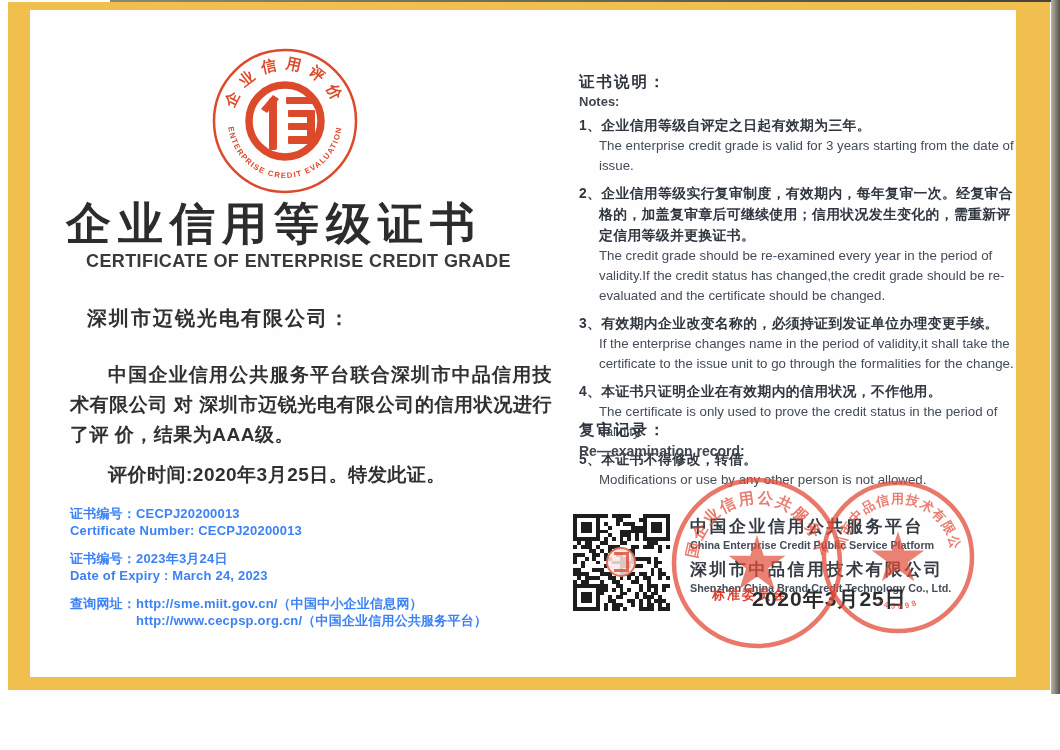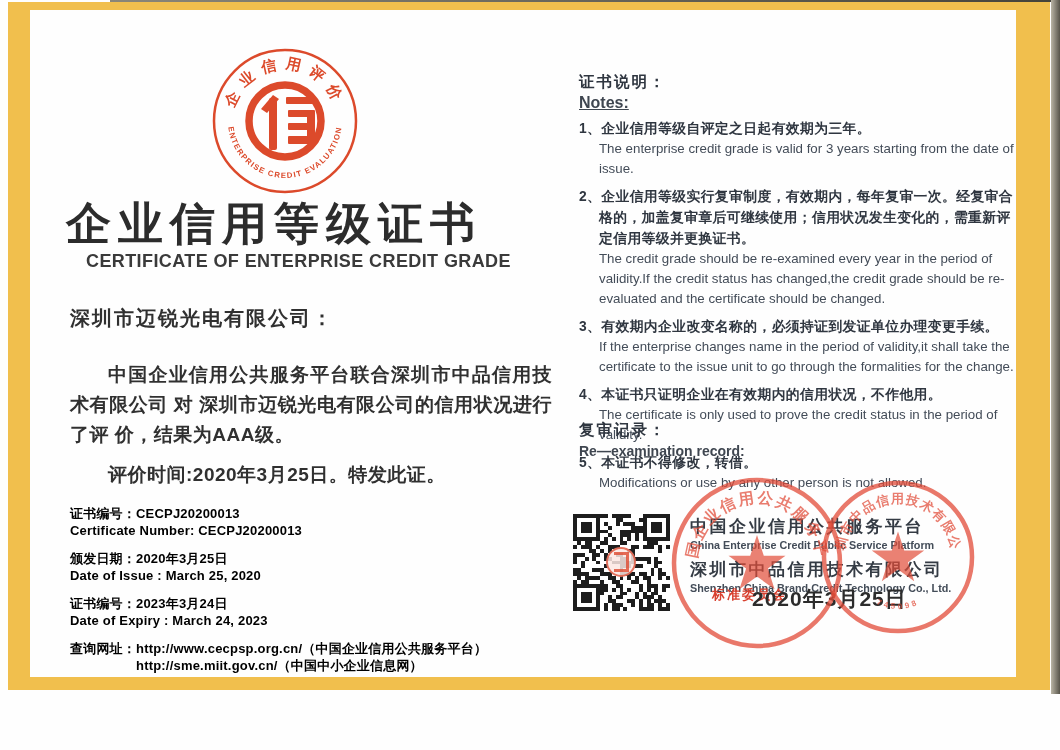--- a/index.html
+++ b/index.html
@@ -20,29 +20,29 @@
   .abs{position:absolute;}
 
   
   .title-zh{font-size:45px;font-weight:bold;letter-spacing:7px;color:#2c2c2c;white-space:nowrap;}
   .title-en{font-size:18px;font-weight:bold;letter-spacing:0.4px;color:#3a3a3a;white-space:nowrap;}
   .addressee{font-size:20px;font-weight:bold;letter-spacing:2px;color:#303030;}
   .para{width:482px;font-size:19px;font-weight:bold;line-height:30px;letter-spacing:0.5px;
         color:#303030;text-indent:2em;text-align:justify;}
   .issue-line{font-size:19px;font-weight:bold;letter-spacing:0.5px;color:#303030;text-indent:2em;}
 
-  .detail{font-size:13px;font-weight:bold;color:#000000;line-height:17px;letter-spacing:0.2px;}
+  .detail{font-size:13px;font-weight:bold;color:#3b82f6;line-height:17px;letter-spacing:0.2px;}
   .detail-group{margin-bottom:11px;}
   .query-row{display:flex;}
   .query-urls div{line-height:17px;}
 
   
   .notes{width:436px;color:#2f3640;}
   .notes-h-zh{font-size:15.5px;font-weight:bold;letter-spacing:2px;color:#2f3640;}
-  .notes-h-en{font-size:16px;font-weight:bold;color:#3f4650;margin-top:1px;margin-bottom:6px;text-decoration:underline;}
+  .notes-h-en{font-size:13px;font-weight:bold;color:#3f4650;margin-top:1px;margin-bottom:6px;}
   .note-item{margin-bottom:7px;padding-left:20px;}
   .note-zh{font-size:13.8px;font-weight:bold;line-height:21px;letter-spacing:0.4px;
            color:#2f3640;text-indent:-20px;}
   .note-en{font-size:13.3px;line-height:20px;color:#434c58;}
 
   .reexam-zh{font-size:15.5px;font-weight:bold;letter-spacing:2px;color:#2f3640;}
   .reexam-en{font-size:14px;font-weight:bold;color:#3f4650;margin-top:2px;}
 
   
   .issuer-zh{font-size:17px;font-weight:bold;letter-spacing:2.5px;color:#343b44;white-space:nowrap;}
@@ -95,44 +95,40 @@
       <textPath href="#logoTop" startOffset="50%" text-anchor="middle">企业信用评价</textPath>
     </text>
     <text font-size="7.8" font-weight="bold" fill="#DC4A2B" letter-spacing="1.2">
       <textPath href="#logoBottom" startOffset="50%" text-anchor="middle">ENTERPRISE CREDIT EVALUATION</textPath>
     </text>
   </svg>
 
   <div class="abs title-zh" style="left:66px;top:194px;">企业信用等级证书</div>
   <div class="abs title-en" style="left:86px;top:251px;">CERTIFICATE OF ENTERPRISE CREDIT GRADE</div>
 
-  <div class="abs addressee" style="left:70px;top:305px;">深圳市迈锐光电有限公司：</div>
+  <div class="abs addressee" style="left:87px;top:305px;">深圳市迈锐光电有限公司：</div>
 
   <div class="abs para" style="left:70px;top:360px;">中国企业信用公共服务平台联合深圳市中品信用技术有限公司 对 深圳市迈锐光电有限公司的信用状况进行了评 价，结果为AAA级。</div>
 
   <div class="abs issue-line" style="left:70px;top:462px;">评价时间:2020年3月25日。特发此证。</div>
 
   <div class="abs" style="left:70px;top:505px;">
     <div class="detail-group">
       <div class="detail">证书编号：CECPJ20200013</div>
       <div class="detail">Certificate Number: CECPJ20200013</div>
     </div>
     <div class="detail-group">
-      <div class="detail">颁发日期：2020年3月25日</div>
-      <div class="detail">Date of Issue : March 25, 2020</div>
-    </div>
-    <div class="detail-group">
       <div class="detail">证书编号：2023年3月24日</div>
       <div class="detail">Date of Expiry : March 24, 2023</div>
     </div>
     <div class="detail query-row">
       <div>查询网址：</div>
       <div class="query-urls">
+        <div>http://sme.miit.gov.cn/（中国中小企业信息网）</div>
         <div>http://www.cecpsp.org.cn/（中国企业信用公共服务平台）</div>
-        <div>http://sme.miit.gov.cn/（中国中小企业信息网）</div>
       </div>
     </div>
   </div>
 
   <div class="abs notes" style="left:579px;top:72px;">
     <div class="notes-h-zh">证书说明：</div>
     <div class="notes-h-en">Notes:</div>
 
     <div class="note-item">
       <div class="note-zh">1、企业信用等级自评定之日起有效期为三年。</div>

